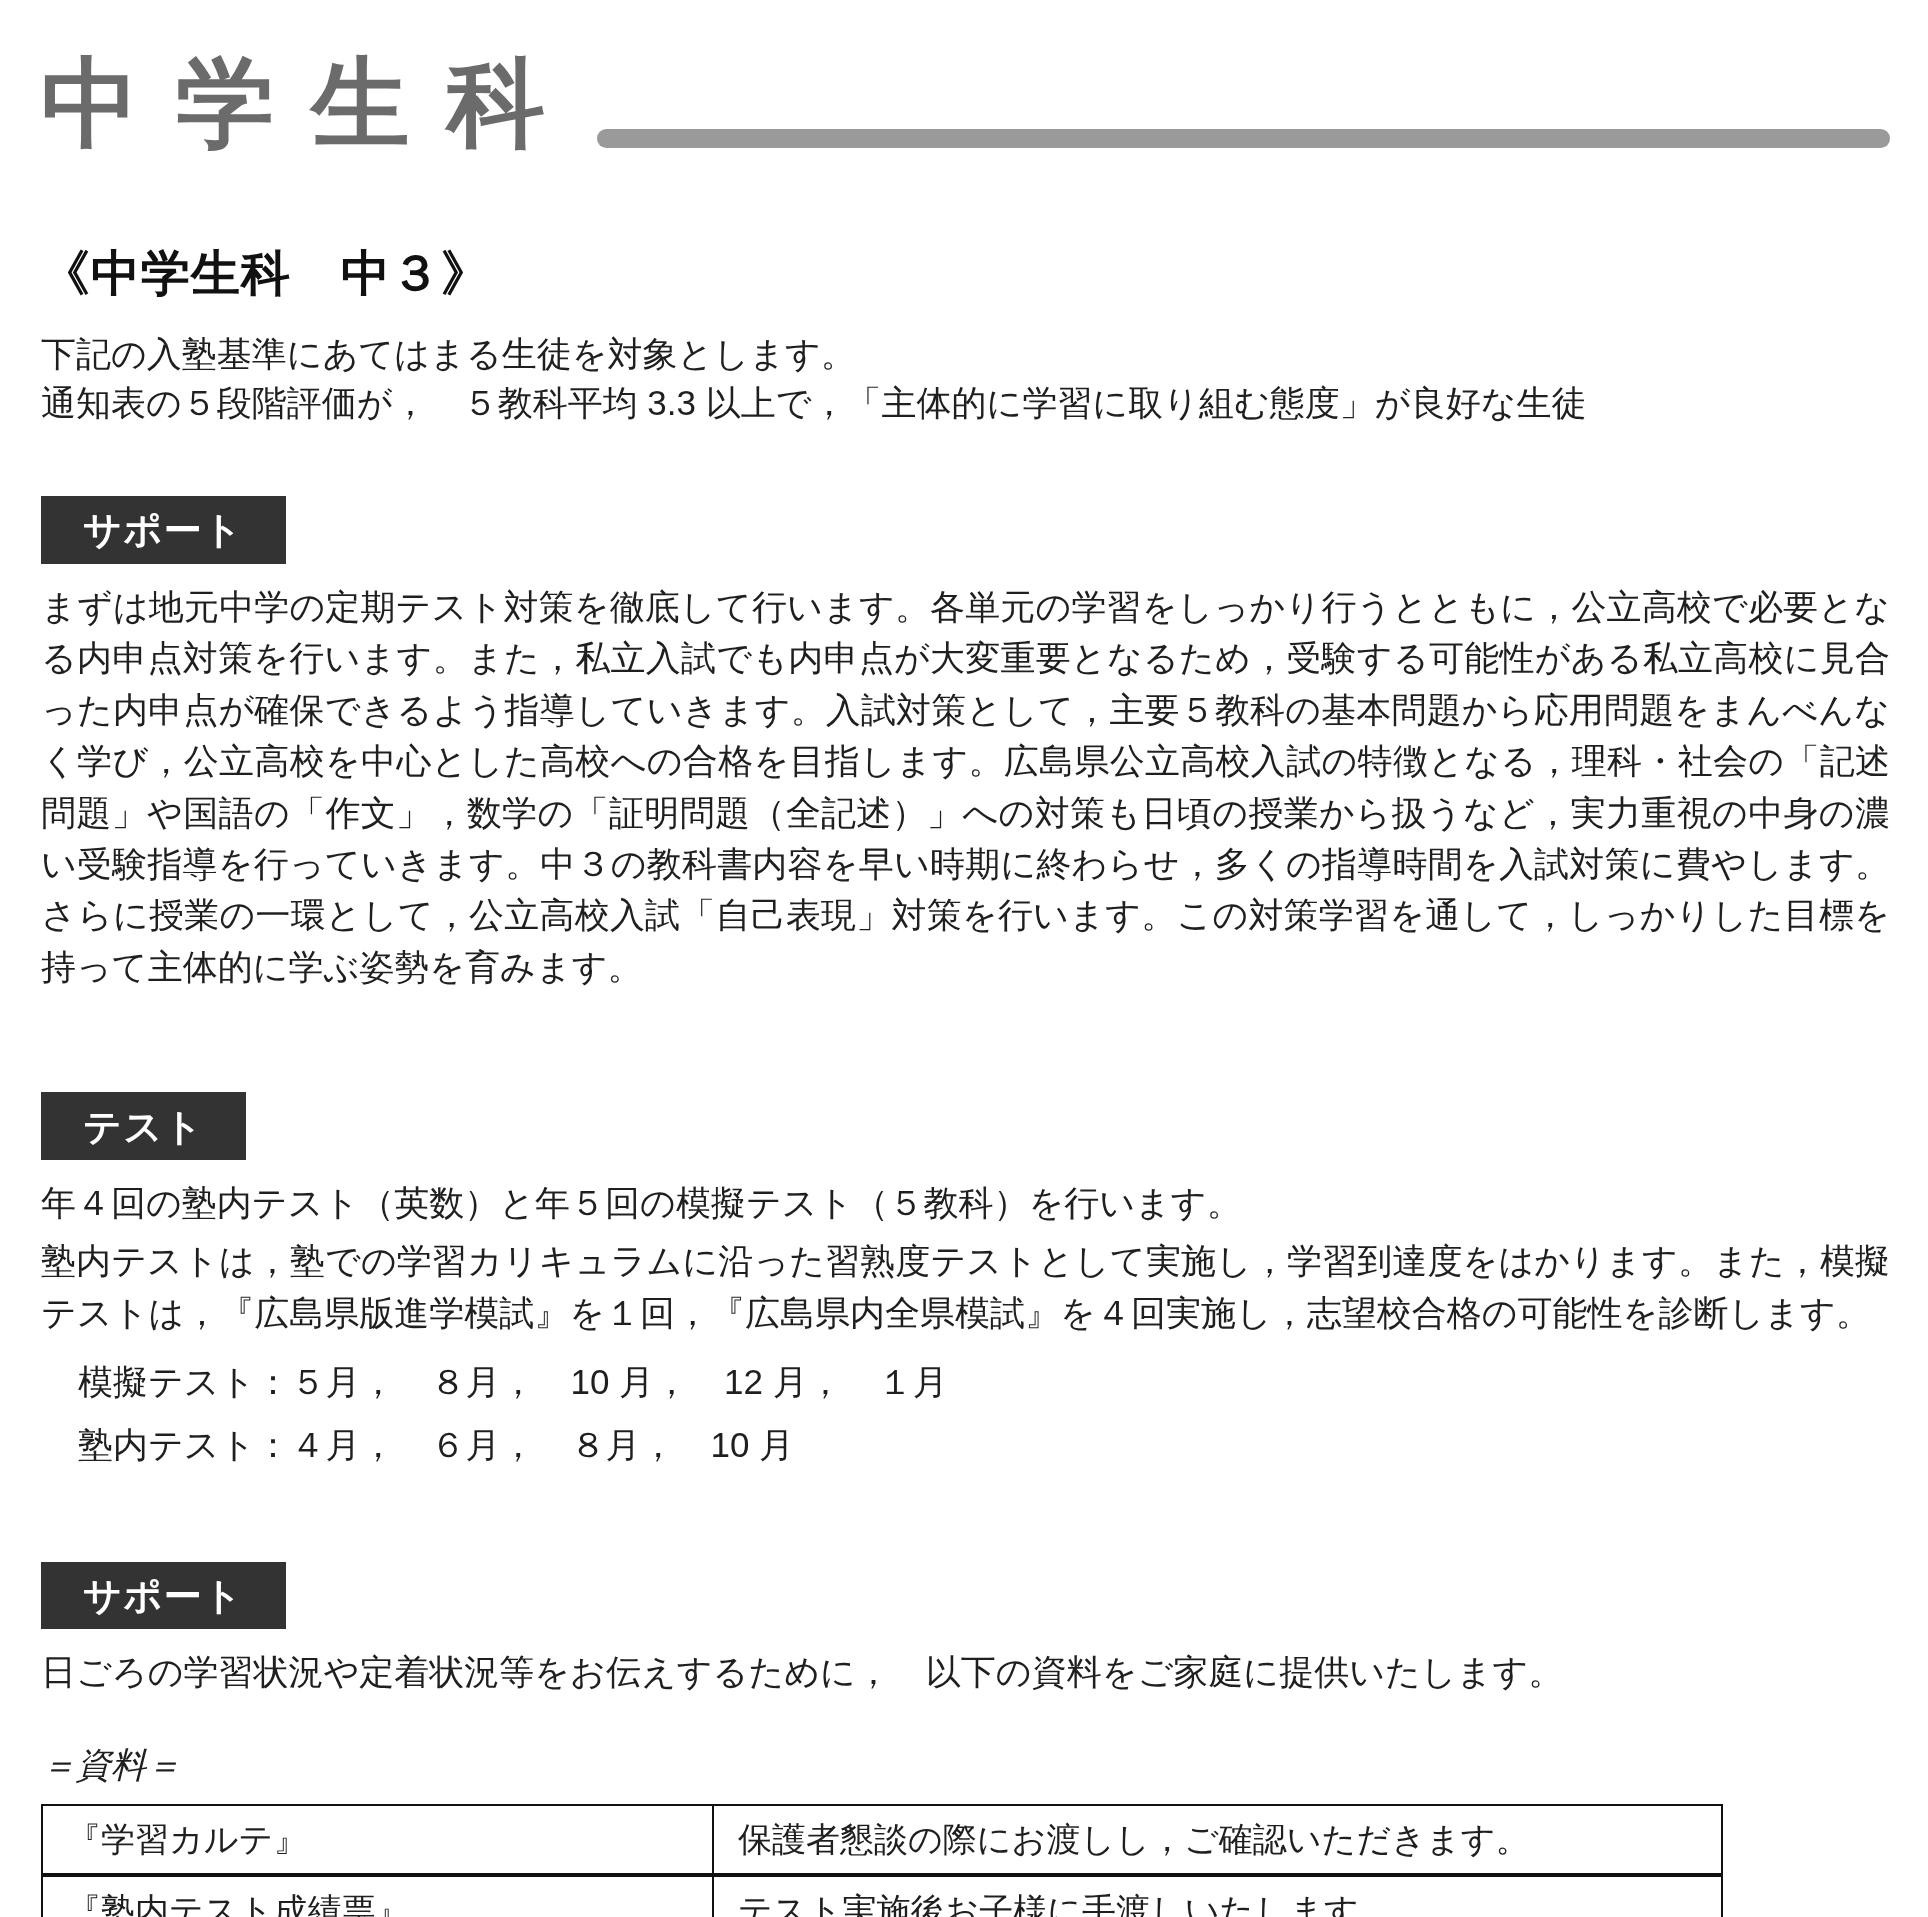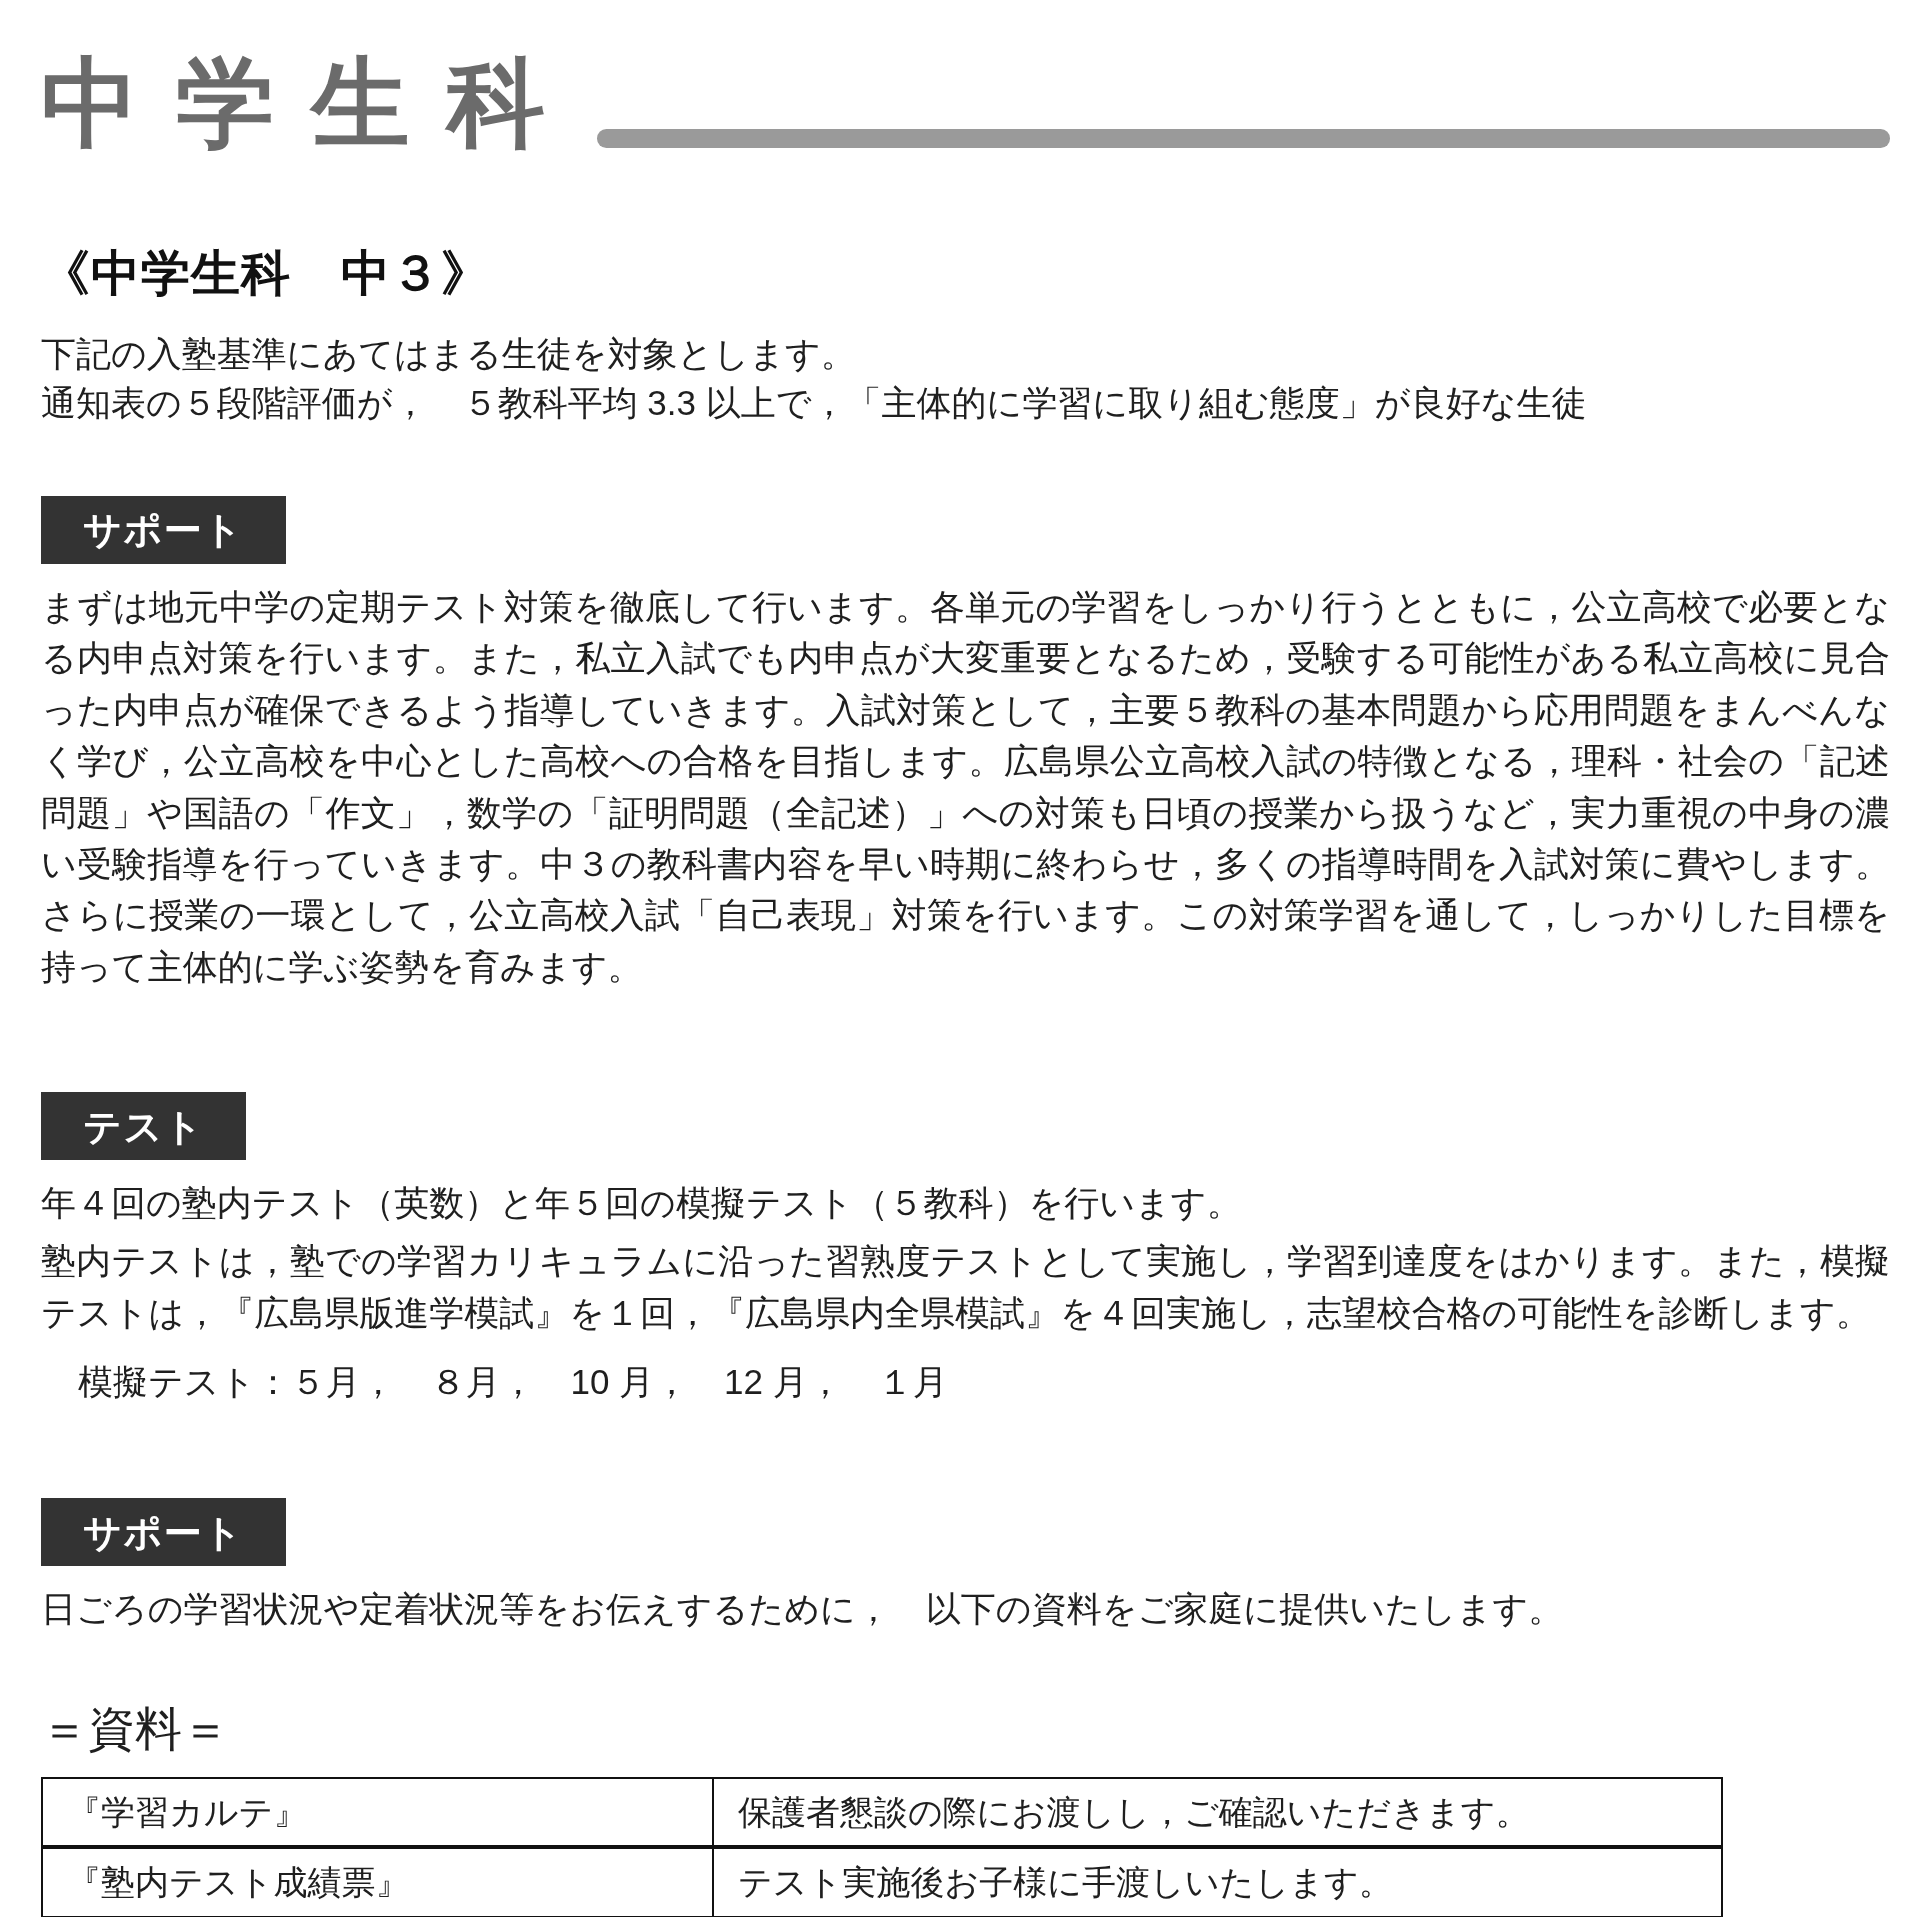--- a/index.html
+++ b/index.html
@@ -44,21 +44,21 @@
   .section-guidance{margin-top:68px;}
   .section-test{margin-top:100px;}
   .section-support{margin-top:92px;}
 
   .para{font-size:35px;line-height:1.47;margin-top:17px;}
   .justify{text-align:justify;text-justify:inter-character;}
   .sched{font-size:35px;line-height:1.42;padding-left:37px;margin-top:13.6px;}
   .sched.first{margin-top:18.6px;}
 
   
-  .materials-label{margin-top:64px;font-size:47px;}
+  .materials-label{margin-top:44px;font-size:35px;font-style:italic;}
   table.materials{
     margin-top:15.3px;width:1682px;border-collapse:collapse;
     border-top:2.5px solid var(--border);
     border-left:2.5px solid var(--border);
     border-right:2.5px solid var(--border);
     border-bottom:6px solid var(--border);
   }
   table.materials tr{height:66px;}
   table.materials tr + tr{border-top:4.2px solid var(--border);}
   table.materials td{
@@ -86,20 +86,21 @@
   <section class="section-guidance">
     <div class="badge">サポート</div>
     <p class="para justify">まずは地元中学の定期テスト対策を徹底して行います。各単元の学習をしっかり行うとともに，公立高校で必要となる内申点対策を行います。また，私立入試でも内申点が大変重要となるため，受験する可能性がある私立高校に見合った内申点が確保できるよう指導していきます。入試対策として，主要５教科の基本問題から応用問題をまんべんなく学び，公立高校を中心とした高校への合格を目指します。広島県公立高校入試の特徴となる，理科・社会の「記述問題」や国語の「作文」，数学の「証明問題（全記述）」への対策も日頃の授業から扱うなど，実力重視の中身の濃い受験指導を行っていきます。中３の教科書内容を早い時期に終わらせ，多くの指導時間を入試対策に費やします。さらに授業の一環として，公立高校入試「自己表現」対策を行います。この対策学習を通して，しっかりした目標を持って主体的に学ぶ姿勢を育みます。</p>
   </section>
 
   <section class="section-test">
     <div class="badge">テスト</div>
     <p class="para">年４回の塾内テスト（英数）と年５回の模擬テスト（５教科）を行います。</p>
     <p class="para justify" style="margin-top:6.8px;">塾内テストは，塾での学習カリキュラムに沿った習熟度テストとして実施し，学習到達度をはかります。また，模擬テストは，『広島県版進学模試』を１回，『広島県内全県模試』を４回実施し，志望校合格の可能性を診断します。</p>
     <p class="sched first">模擬テスト：５月，　８月，　10 月，　12 月，　１月</p>
+    <p class="sched">塾内テスト：４月，　６月，　８月，　10 月</p>
   </section>
 
   <section class="section-support">
     <div class="badge">サポート</div>
     <p class="para">日ごろの学習状況や定着状況等をお伝えするために，　以下の資料をご家庭に提供いたします。</p>
   </section>
 
   <div class="materials-label">＝資料＝</div>
 
   <table class="materials">

